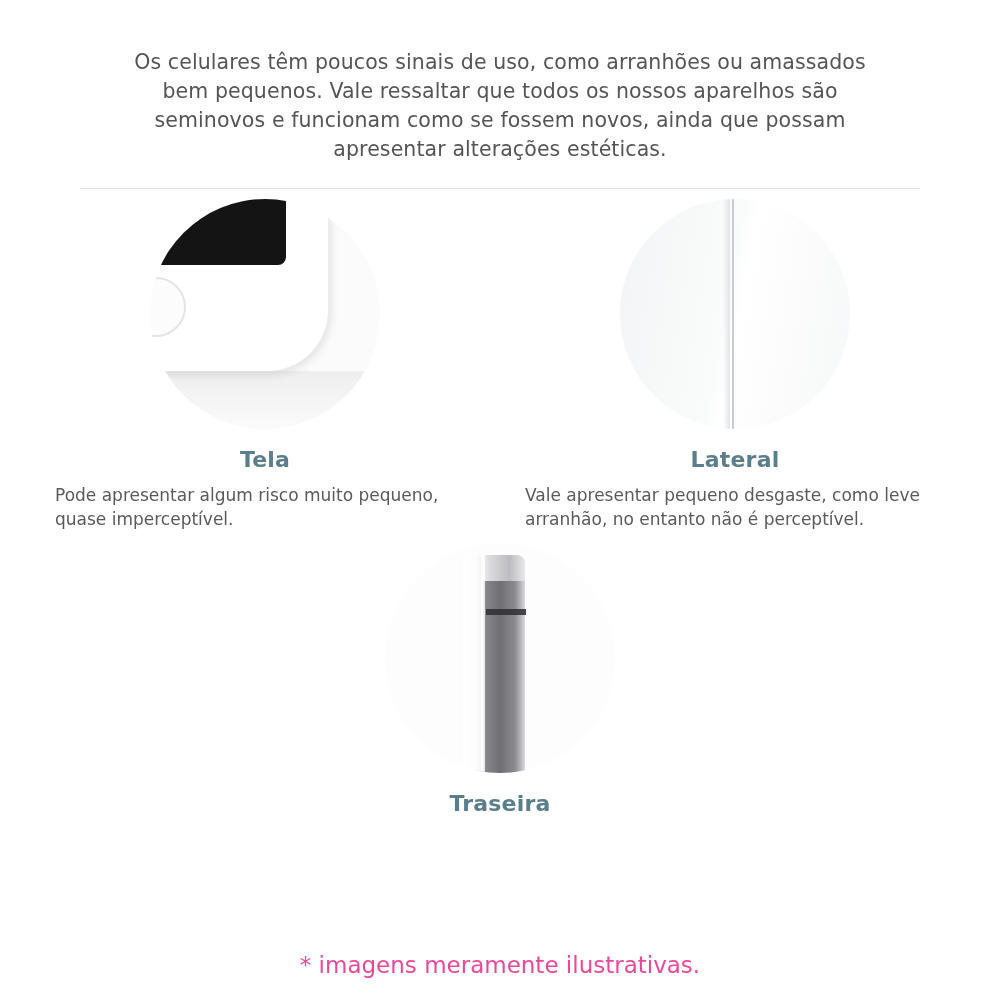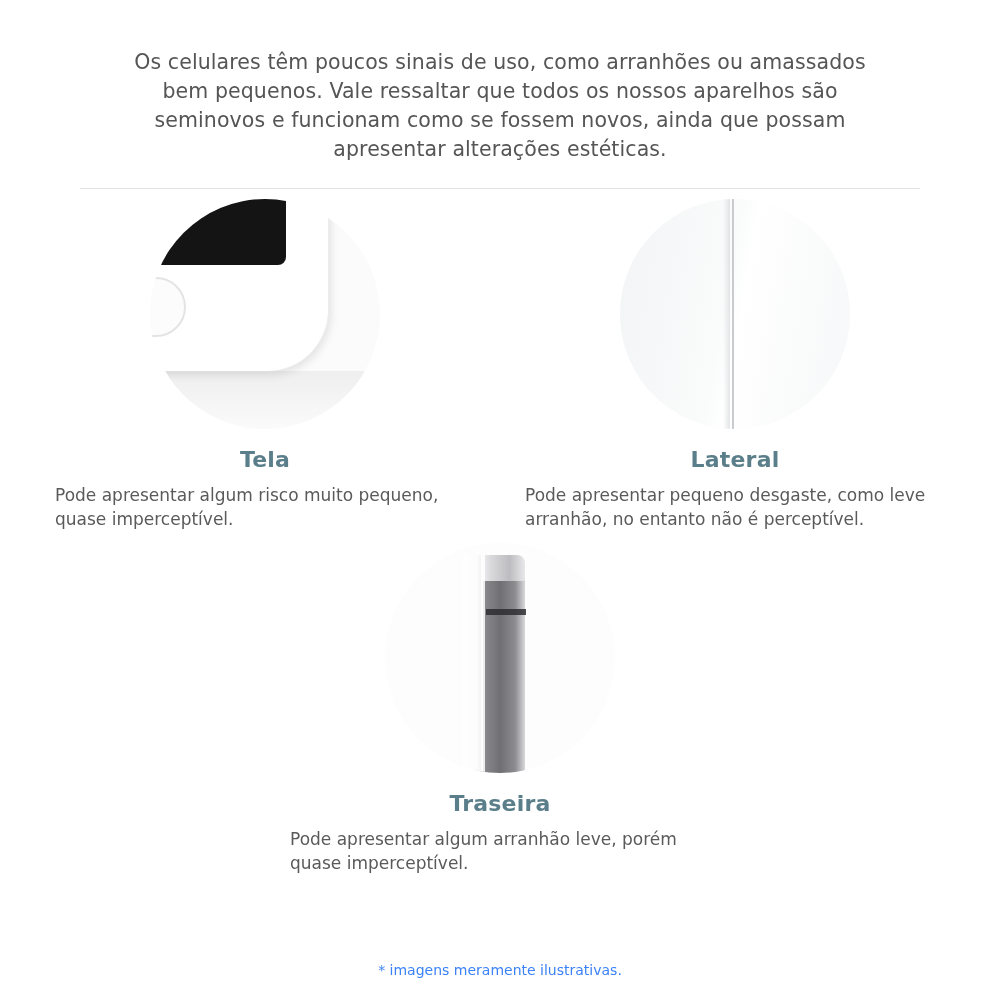--- a/index.html
+++ b/index.html
@@ -209,22 +209,22 @@
     background: rgba(255,255,255,0.85);
   }
 
   
   .footnote {
     position: absolute;
     left: 0;
     right: 0;
     bottom: 22px;
     text-align: center;
-    font-size: 14px;
-    color: #3b82f6;
+    font-size: 23px;
+    color: #ec4899;
     margin-top: 6px;
   }
 </style>
 </head>
 <body>
 
 <div class="page">
 
   <p class="intro">Os celulares têm poucos sinais de uso, como arranhões ou amassados bem pequenos. Vale ressaltar que todos os nossos aparelhos são seminovos e funcionam como se fossem novos, ainda que possam apresentar alterações estéticas.</p>
 
@@ -247,34 +247,33 @@
     </div>
 
     <div class="card">
       <div class="thumb">
         <div class="tras-art">
           <div class="tras-edge2"></div>
           <div class="tras-edge"></div>
         </div>
       </div>
       <div class="card-title">Lateral</div>
-      <div class="card-desc">Pode apresentar pequeno desgaste, como leve arranhão, no entanto não é perceptível.</div>
+      <div class="card-desc">Vale apresentar pequeno desgaste, como leve arranhão, no entanto não é perceptível.</div>
     </div>
 
   </div>
 
   <div class="card centered">
     <div class="thumb">
       <div class="lat-art">
         <div class="lat-body"></div>
         <div class="lat-top"></div>
         <div class="lat-white-strip"></div>
         <div class="lat-glint"></div>
         <div class="lat-button"></div>
       </div>
     </div>
     <div class="card-title">Traseira</div>
-    <div class="card-desc">Pode apresentar algum arranhão leve, porém quase imperceptível.</div>
   </div>
 
   <div class="footnote">* imagens meramente ilustrativas.</div>
 
 </div>
 
 </body></html>

